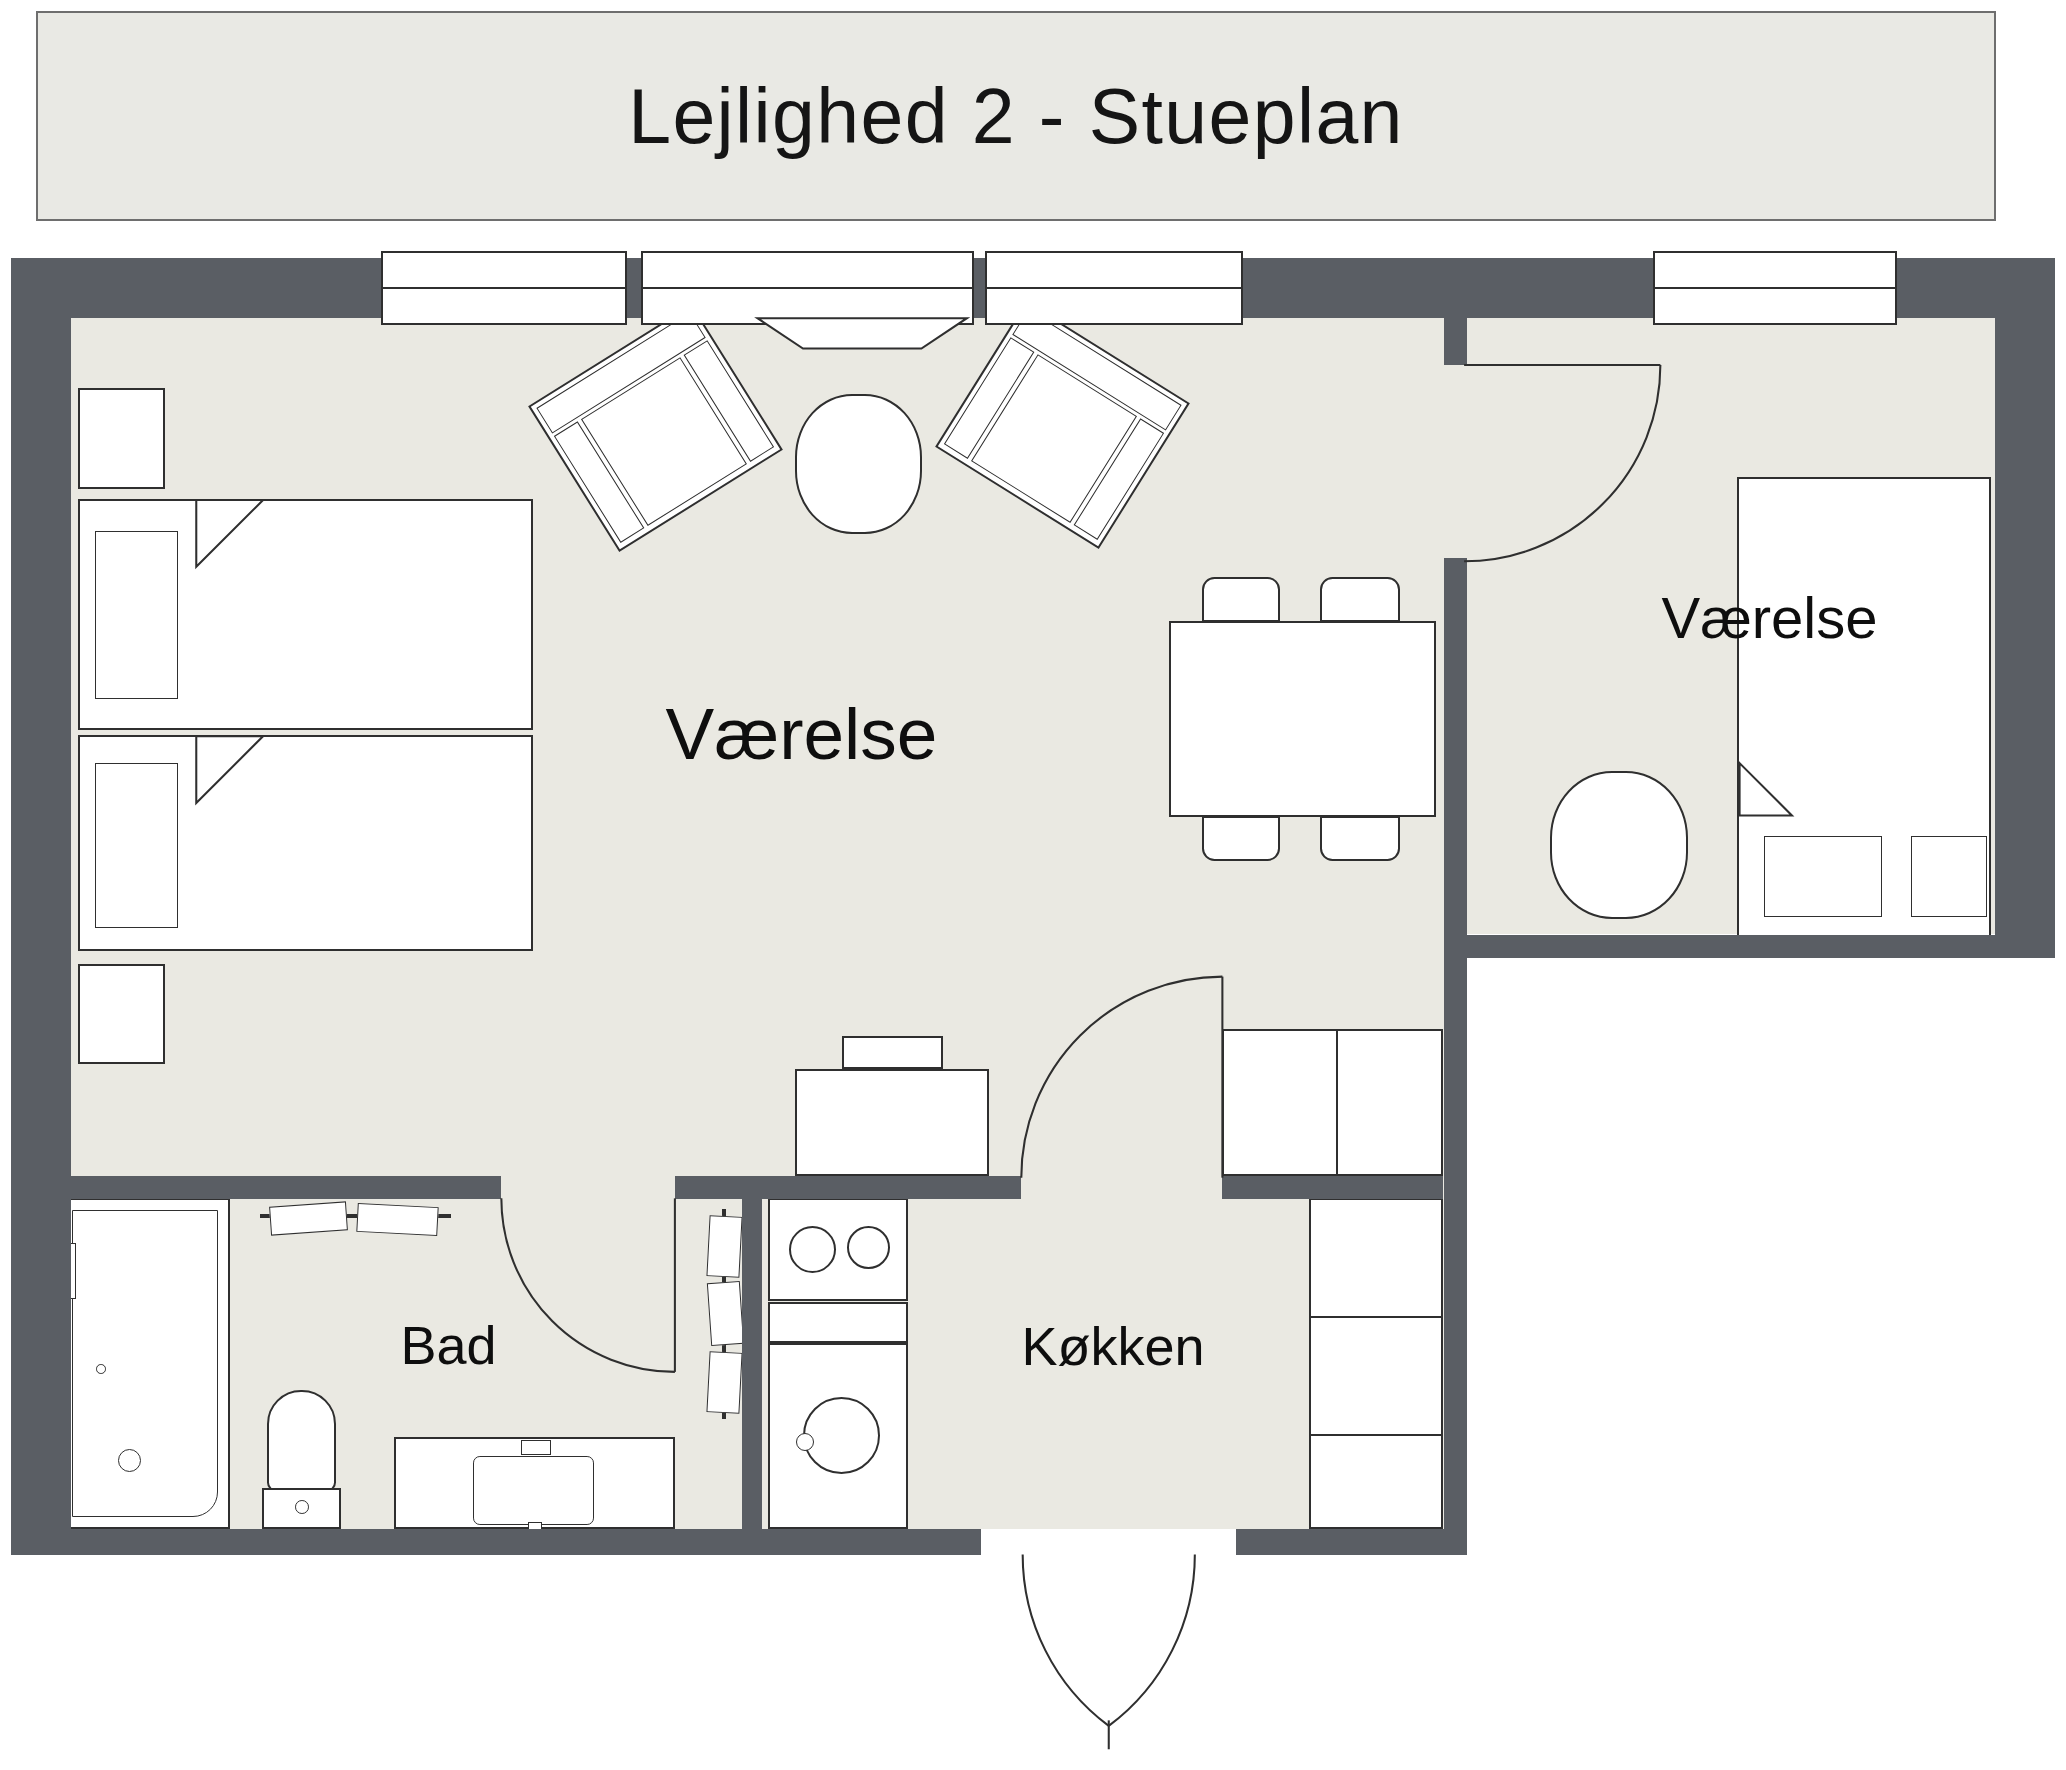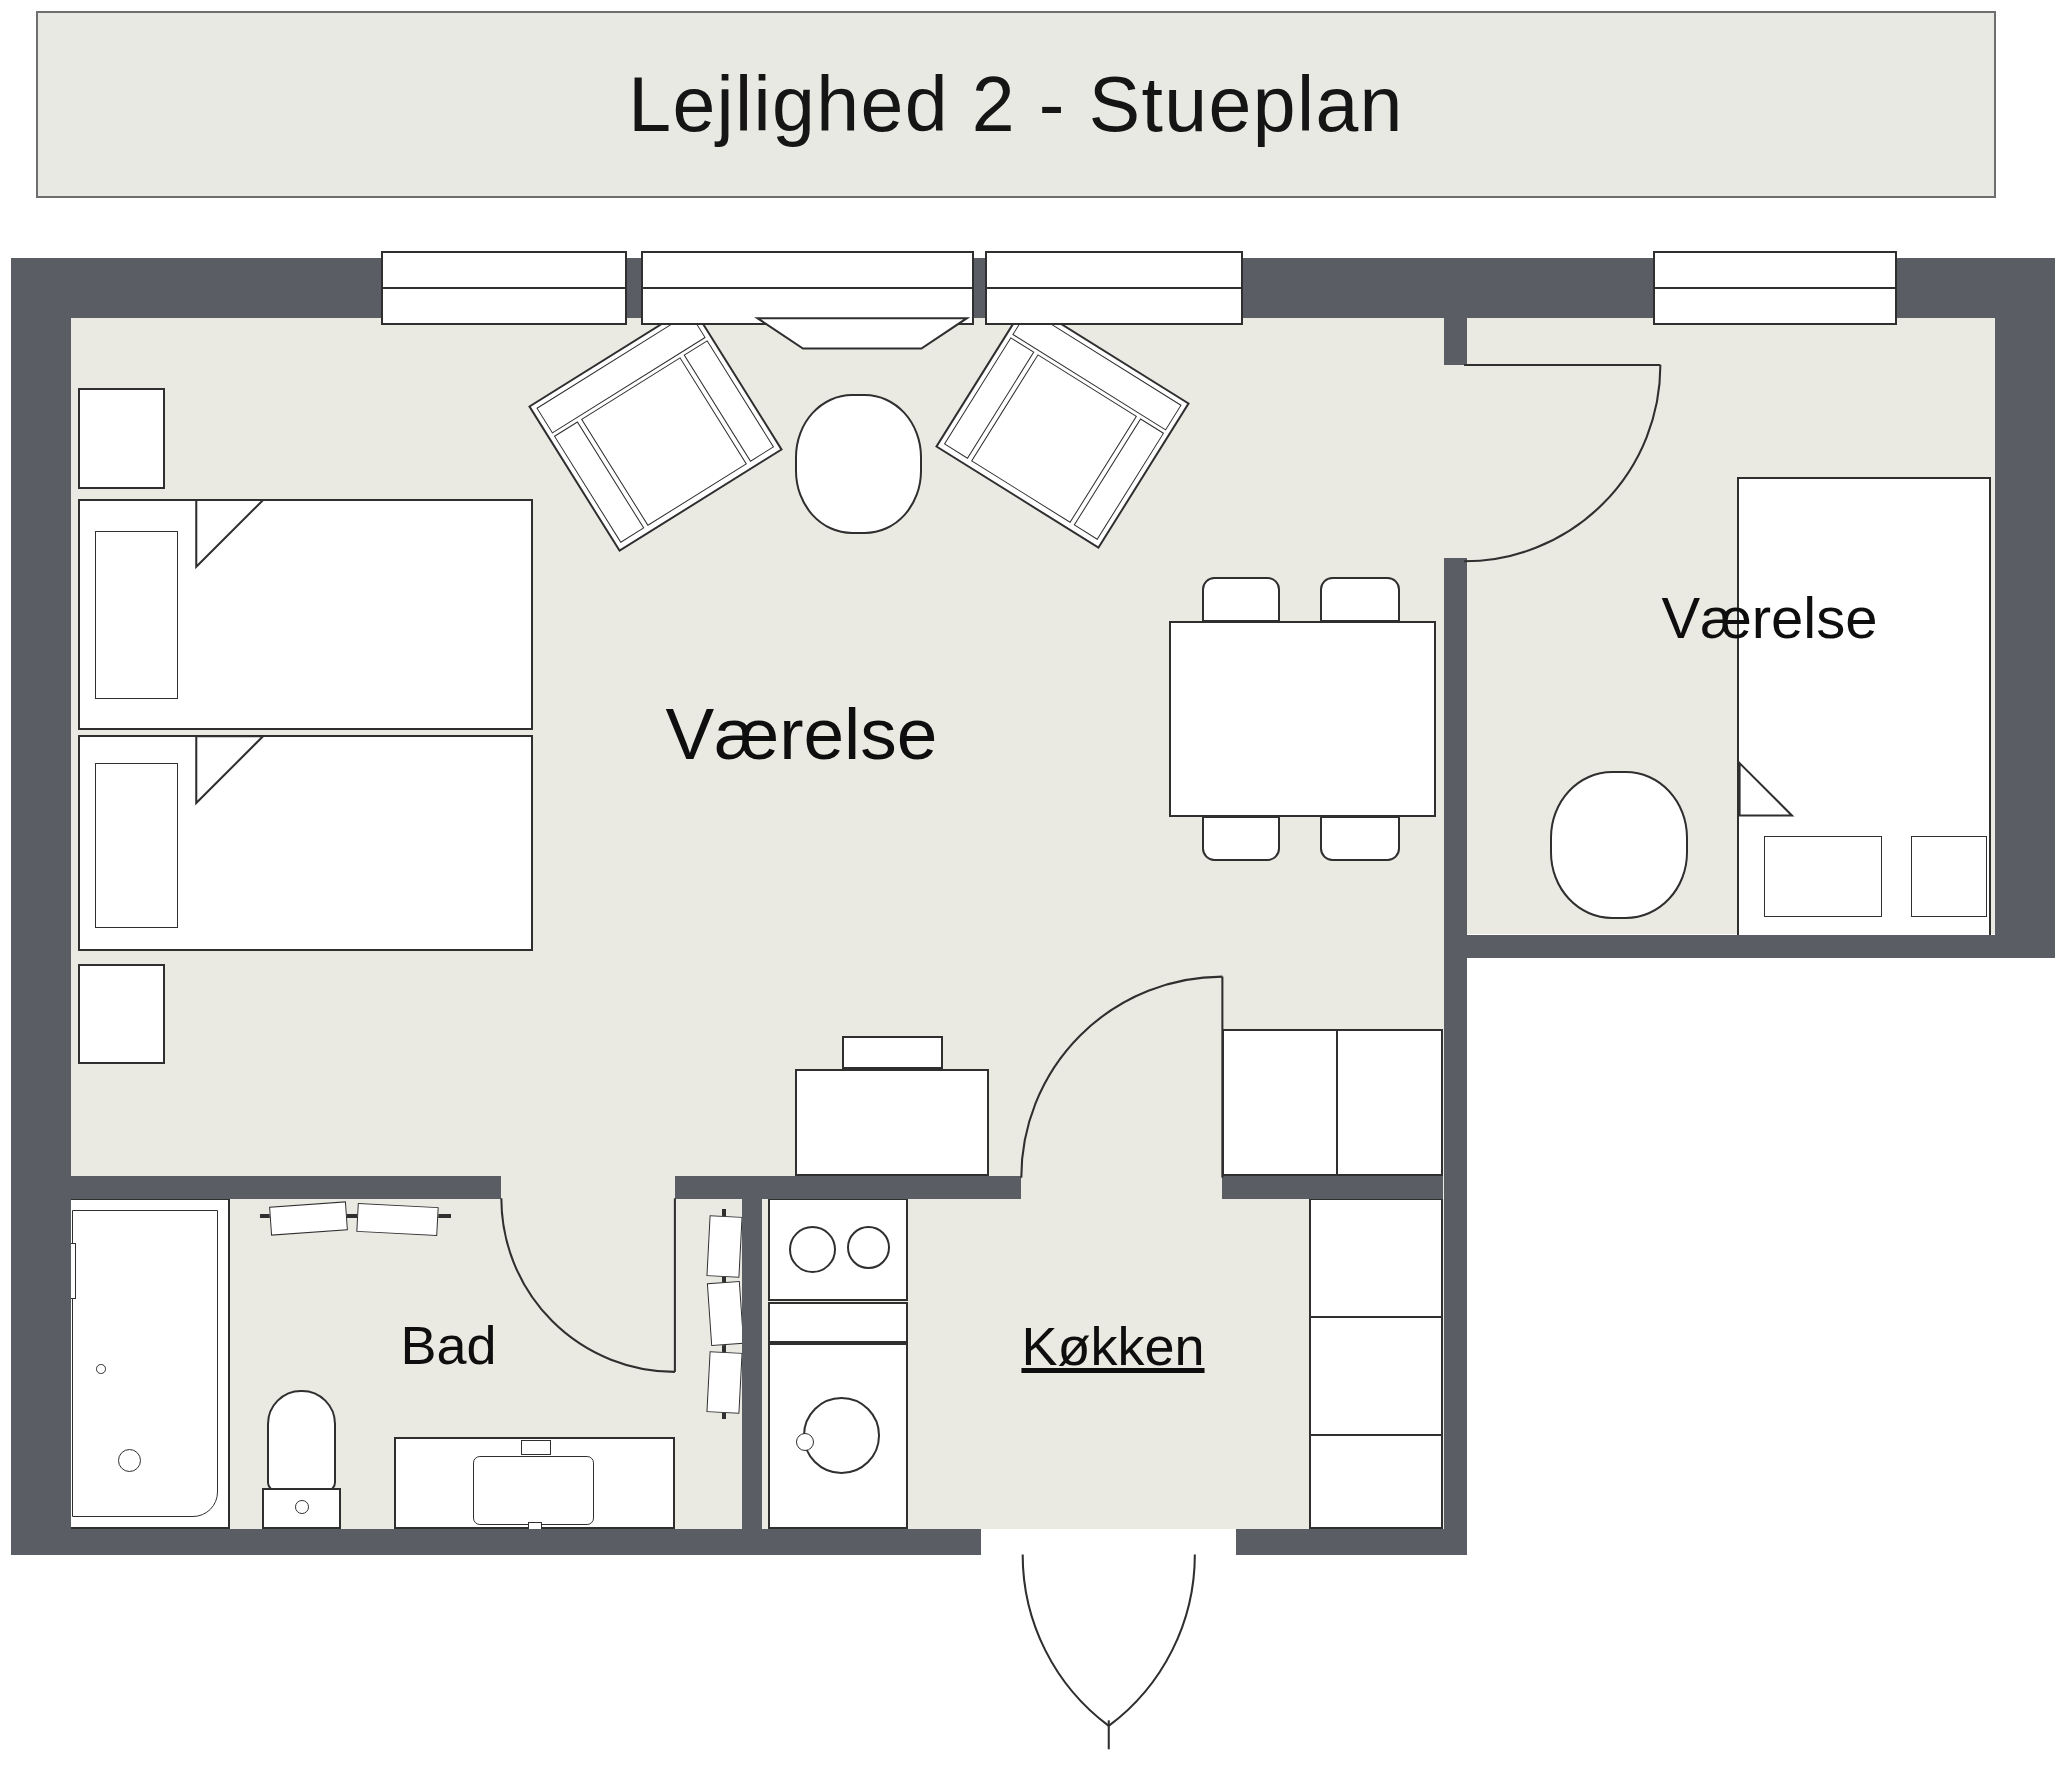--- a/index.html
+++ b/index.html
@@ -23,21 +23,21 @@
           box-sizing:border-box;z-index:40;}
   .wline{position:absolute;left:0;right:0;top:50%;height:2.1px;margin-top:-1.4px;background:var(--line,#2f2f2f);}
   #overlay{position:absolute;left:0;top:0;z-index:50;pointer-events:none;}
   .label{position:absolute;color:#0e0e0e;text-align:center;z-index:60;}
 </style>
 </head>
 <body>
 
 <div id="canvas">
 
-  <div class="titlebox" style="left:36px;top:11px;width:1960px;height:187px;">
+  <div class="titlebox" style="left:36px;top:11px;width:1960px;height:210px;">
     <div class="t">Lejlighed 2 - Stueplan</div>
   </div>
 
   <div class="floor" style="left:71px;top:318px;width:1373px;height:1211px;"></div>
   <div class="floor" style="left:1466px;top:318px;width:529px;height:616px;"></div>
   <div class="floor" style="left:1444px;top:365px;width:23px;height:193px;"></div>
 
   <div class="furn" style="left:78px;top:388px;width:87px;height:101px;"></div>
 
   <div class="furn" style="left:78px;top:499px;width:455px;height:231px;">
@@ -168,16 +168,16 @@
       <polygon points="285,1069 382,1069 285,1166"></polygon>
       <polygon points="2526,1108 2602,1184 2526,1184"></polygon>
 
       <polygon points="1100,462 1404,462 1338,506 1166,506"></polygon>
     </g>
   </svg>
 
   <div class="label" style="left:457px;top:692px;width:689px;font-size:73px;">Værelse</div>
   <div class="label" style="left:1501px;top:584px;width:537px;font-size:58px;">Værelse</div>
   <div class="label" style="left:311px;top:1314px;width:275px;font-size:54px;">Bad</div>
-  <div class="label" style="left:941px;top:1315px;width:344px;font-size:54px;text-decoration:underline;">Køkken</div>
+  <div class="label" style="left:941px;top:1315px;width:344px;font-size:54px;">Køkken</div>
 
 </div>
 
 
 </body></html>

